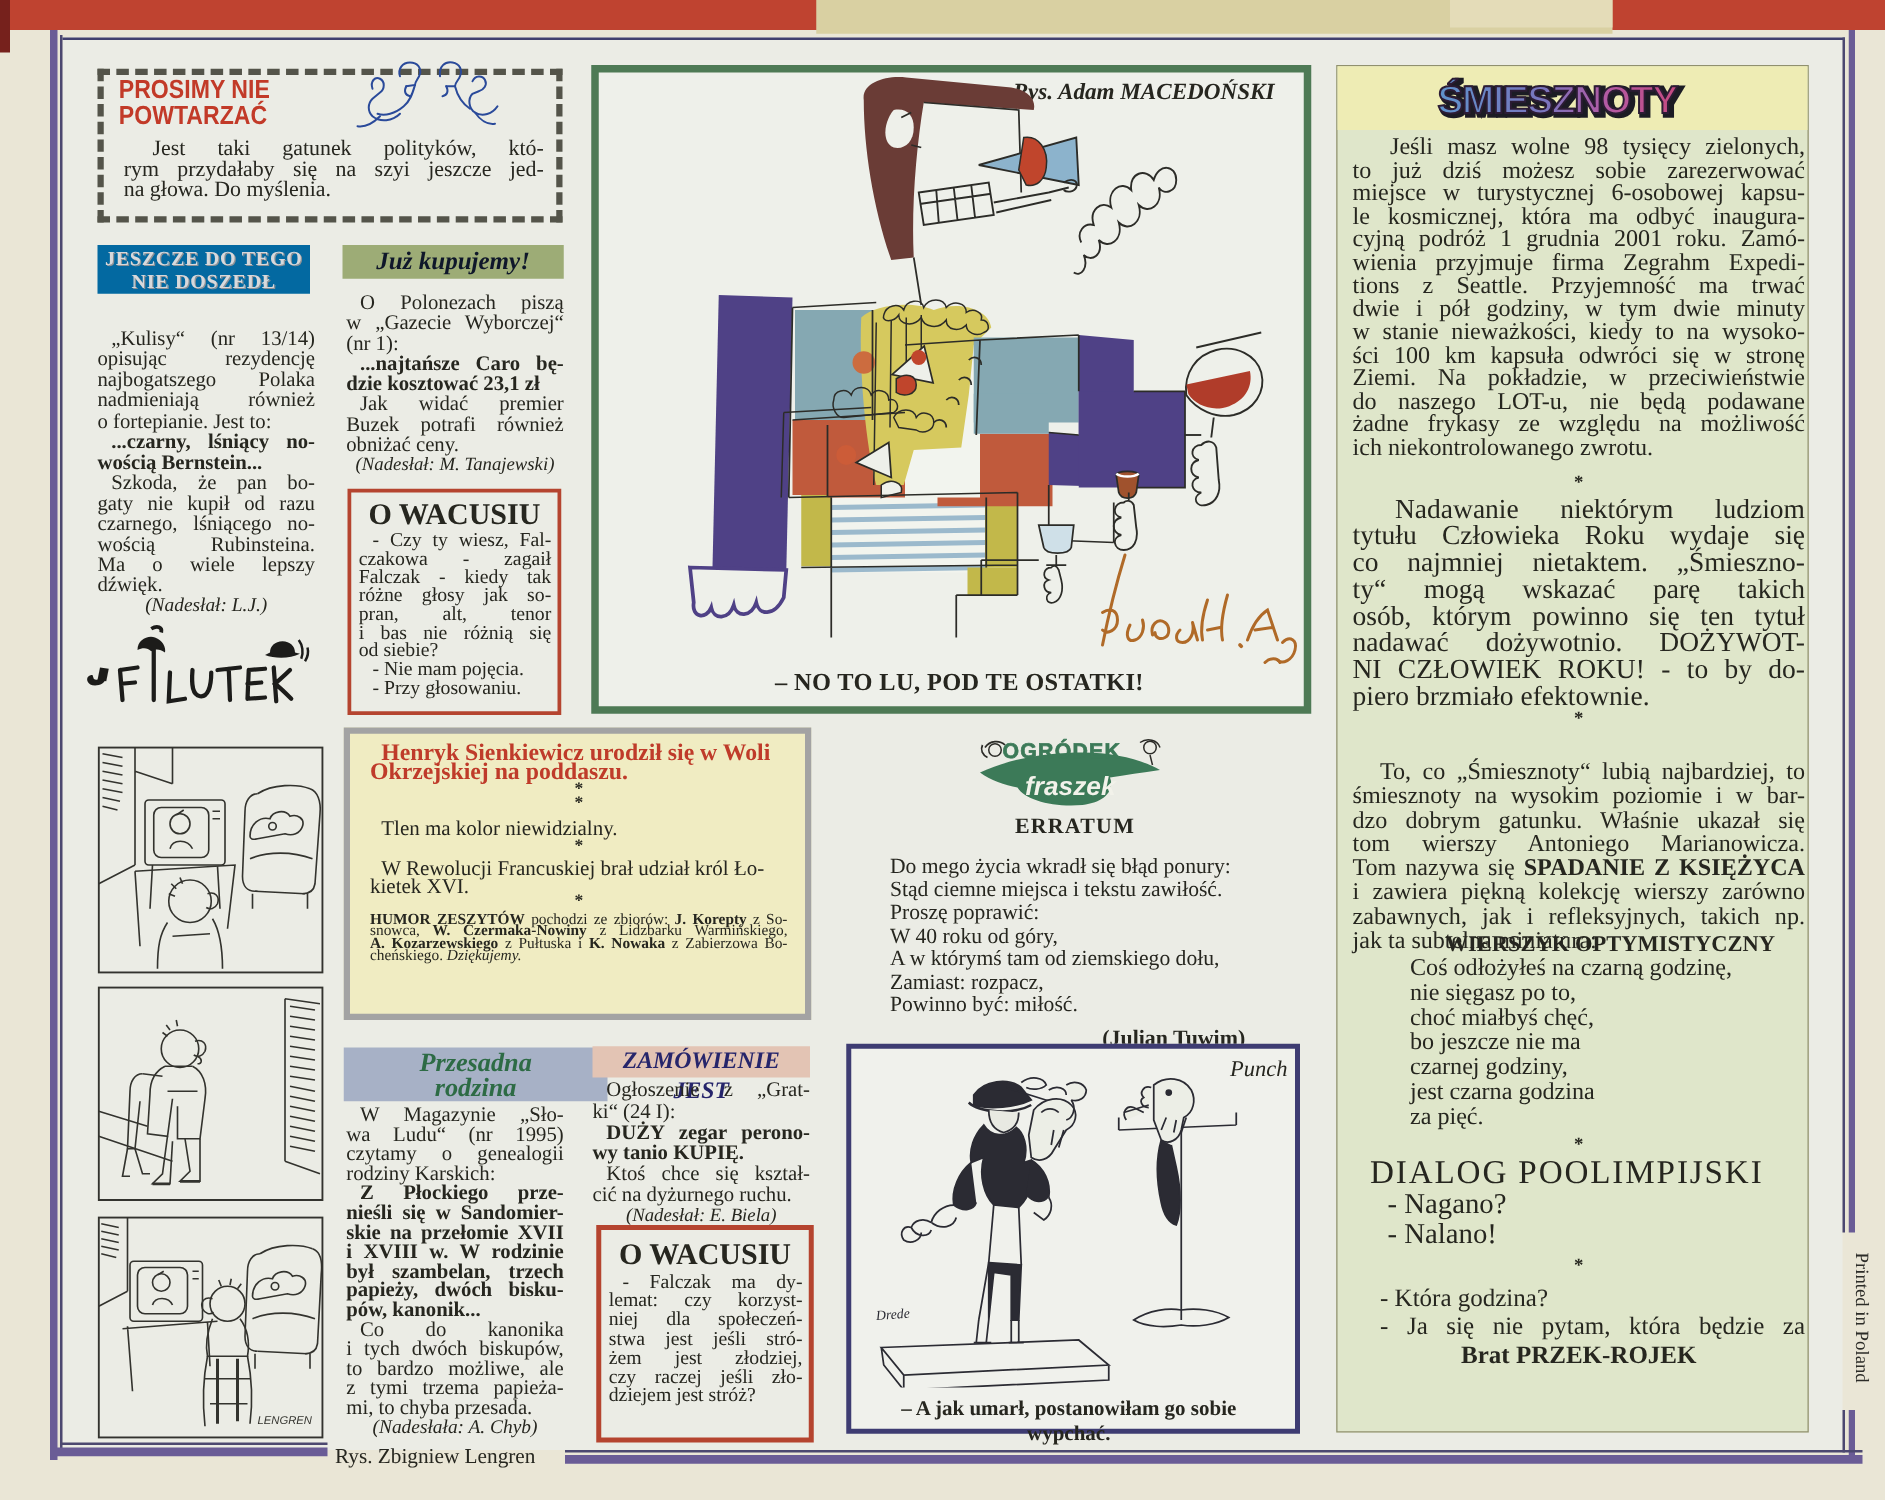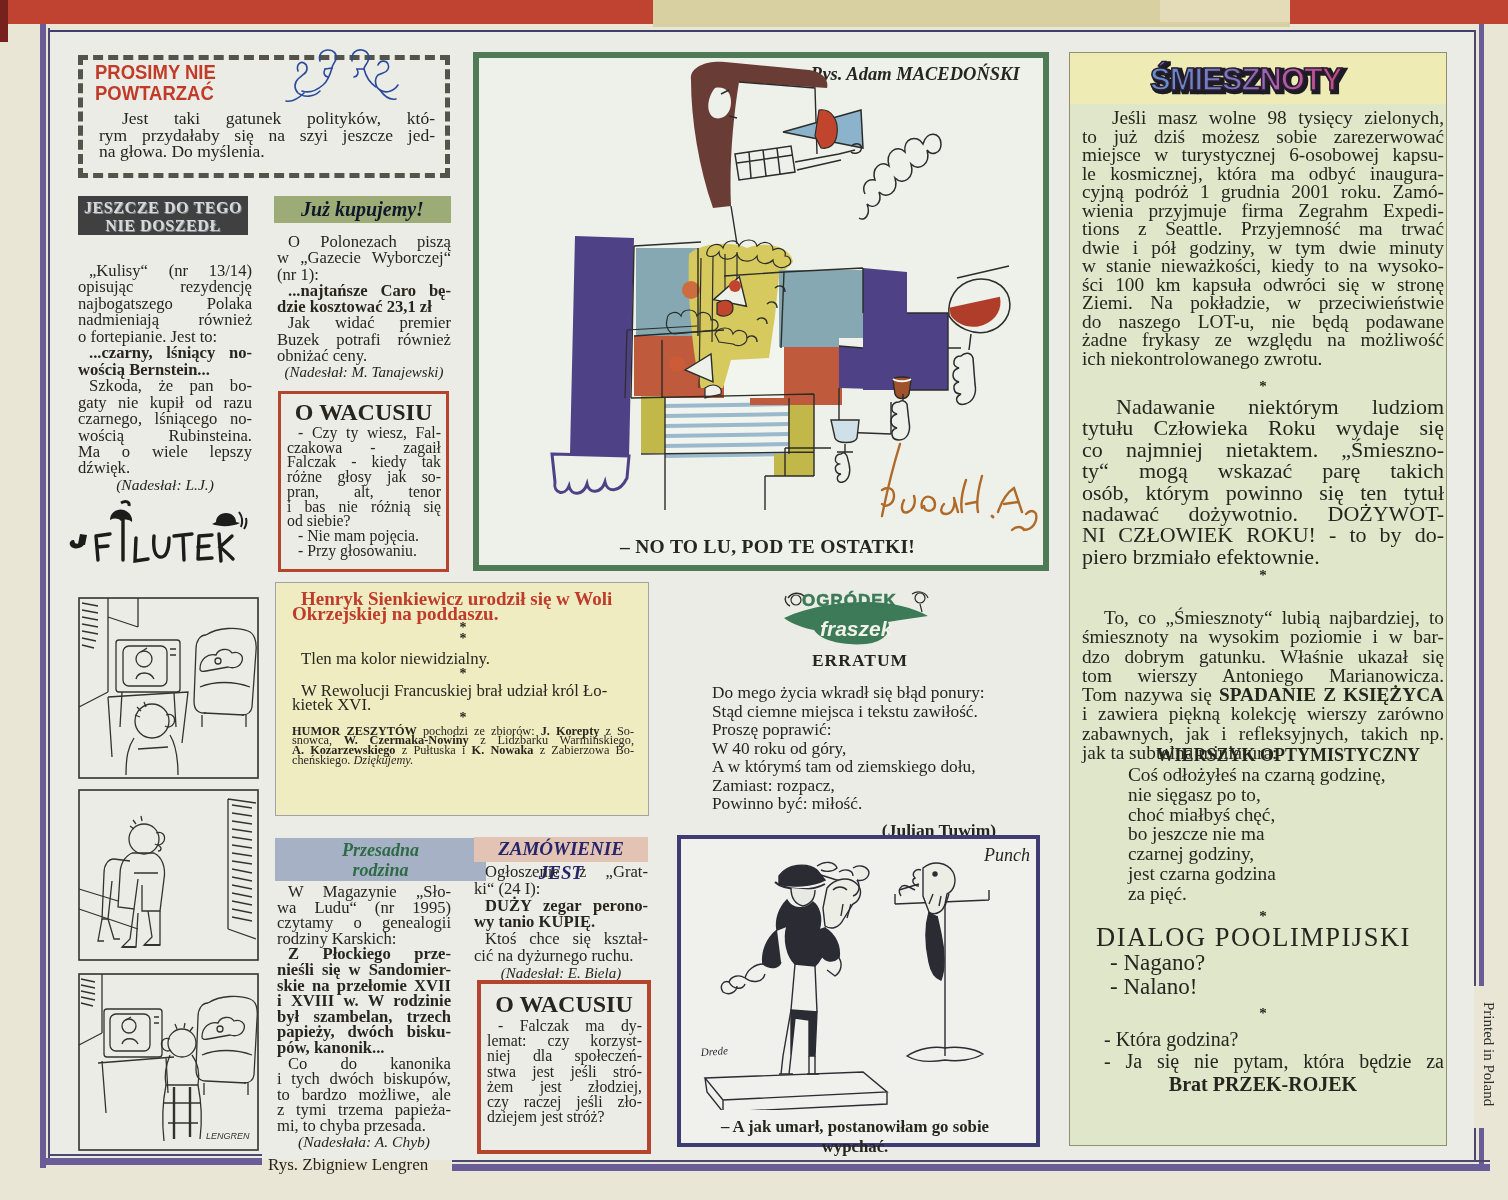--- a/index.html
+++ b/index.html
@@ -61,21 +61,21 @@
 <path d="M36 46 C30 52 24 55 18 54"></path>
 <path d="M112 43 C116 49 122 53 128 52"></path>
 </svg>
 
 <div class="a" style="left:99px;top:110px;width:336px;font-size:17.5px;line-height:16.6px">
 <div class="j" style="padding-left:23px">Jest taki gatunek polityków, któ-</div>
 <div class="j">rym przydałaby się na szyi jeszcze jed-</div>
 <div>na głowa. Do myślenia.</div>
 </div>
 
-<div class="a ctr" style="left:78px;top:196px;width:170px;height:39px;background:#404040;font-weight:bold;font-size:16px;line-height:18px;color:#d7d9dc;letter-spacing:.6px;padding-top:3px;box-sizing:border-box;text-shadow:1px 1px 0 #8f9296;white-space:nowrap">JESZCZE DO TEGO<br>NIE DOSZEDŁ</div>
+<div class="a ctr" style="left:78px;top:196px;width:170px;height:39px;background:#0369a1;font-weight:bold;font-size:16px;line-height:18px;color:#d7d9dc;letter-spacing:.6px;padding-top:3px;box-sizing:border-box;text-shadow:1px 1px 0 #8f9296;white-space:nowrap">JESZCZE DO TEGO<br>NIE DOSZEDŁ</div>
 
 <div class="a" style="left:78px;top:263px;width:174px;font-size:16.6px;line-height:16.45px">
 <div class="j i">„Kulisy“ (nr 13/14)</div>
 <div class="j">opisując rezydencję</div>
 <div class="j">najbogatszego Polaka</div>
 <div class="j">nadmieniają również</div>
 <div>o fortepianie. Jest to:</div>
 <div class="j i b">...czarny, lśniący no-</div>
 <div class="b">wością Bernstein...</div>
 <div class="j i">Szkoda, że pan bo-</div>
@@ -216,37 +216,37 @@
 <div class="j">Falczak - kiedy tak</div>
 <div class="j">różne głosy jak so-</div>
 <div class="j">pran, alt, tenor</div>
 <div class="j">i bas nie różnią się</div>
 <div>od siebie?</div>
 <div class="i">- Nie mam pojęcia.</div>
 <div class="i">- Przy głosowaniu.</div>
 </div>
 </div>
 
-<div class="a" style="left:275px;top:582px;width:374px;height:234px;background:#f0ecc2;border:1px solid #a3a3a3;box-sizing:border-box;padding:8px 14px 0 16px">
+<div class="a" style="left:275px;top:582px;width:374px;height:234px;background:#f0ecc2;border:5px solid #a3a3a3;box-sizing:border-box;padding:8px 14px 0 16px">
 <div class="b" style="font-size:19px;line-height:15.3px;color:#bf3b2a"><span style="padding-left:9px">Henryk Sienkiewicz urodził się w Woli</span><br>Okrzejskiej na poddaszu.</div>
 <div class="ctr b" style="font-size:14px;line-height:12px">*</div>
 <div class="ctr b" style="font-size:14px;line-height:9px">*</div>
 <div style="font-size:16.8px;line-height:15px;padding-top:8px"><span style="padding-left:9px">Tlen ma kolor niewidzialny.</span></div>
 <div class="ctr b" style="font-size:14px;line-height:10px;padding-top:3px">*</div>
 <div style="font-size:16.8px;line-height:14.6px;padding-top:5px"><span style="padding-left:9px">W Rewolucji Francuskiej brał udział król Ło-</span><br>kietek XVI.</div>
 <div class="ctr b" style="font-size:14px;line-height:10px">*</div>
 <div style="font-size:12.3px;line-height:9.7px;padding-top:4px">
 <div class="j"><span class="b">HUMOR ZESZYTÓW</span> pochodzi ze zbiorów: <span class="b">J. Korepty</span> z So-</div>
 <div class="j">snowca, <span class="b">W. Czermaka-Nowiny</span> z Lidzbarku Warmińskiego,</div>
 <div class="j"><span class="b">A. Kozarzewskiego</span> z Pułtuska i <span class="b">K. Nowaka</span> z Zabierzowa Bo-</div>
 <div>cheńskiego. <span class="it">Dziękujemy.</span></div>
 </div>
 </div>
 
-<div class="a ctr" style="left:275px;top:838px;width:211px;height:43px;background:#a7b1c6;font-weight:bold;font-style:italic;font-size:18px;line-height:19.5px;color:#2d6b45;padding-top:3px;box-sizing:border-box">Przesadna<br>rodzina</div>
+<div class="a ctr" style="left:275px;top:838px;width:211px;height:43px;background:#a7b1c6;font-weight:bold;font-style:italic;font-size:21px;line-height:19.5px;color:#2d6b45;padding-top:3px;box-sizing:border-box">Przesadna<br>rodzina</div>
 
 <div class="a" style="left:277px;top:884px;width:174px;font-size:16.6px;line-height:15.6px">
 <div class="j i">W Magazynie „Sło-</div>
 <div class="j">wa Ludu“ (nr 1995)</div>
 <div class="j">czytamy o genealogii</div>
 <div>rodziny Karskich:</div>
 <div class="j i b">Z Płockiego prze-</div>
 <div class="j b">nieśli się w Sandomier-</div>
 <div class="j b">skie na przełomie XVII</div>
 <div class="j b">i XVIII w. W rodzinie</div>

